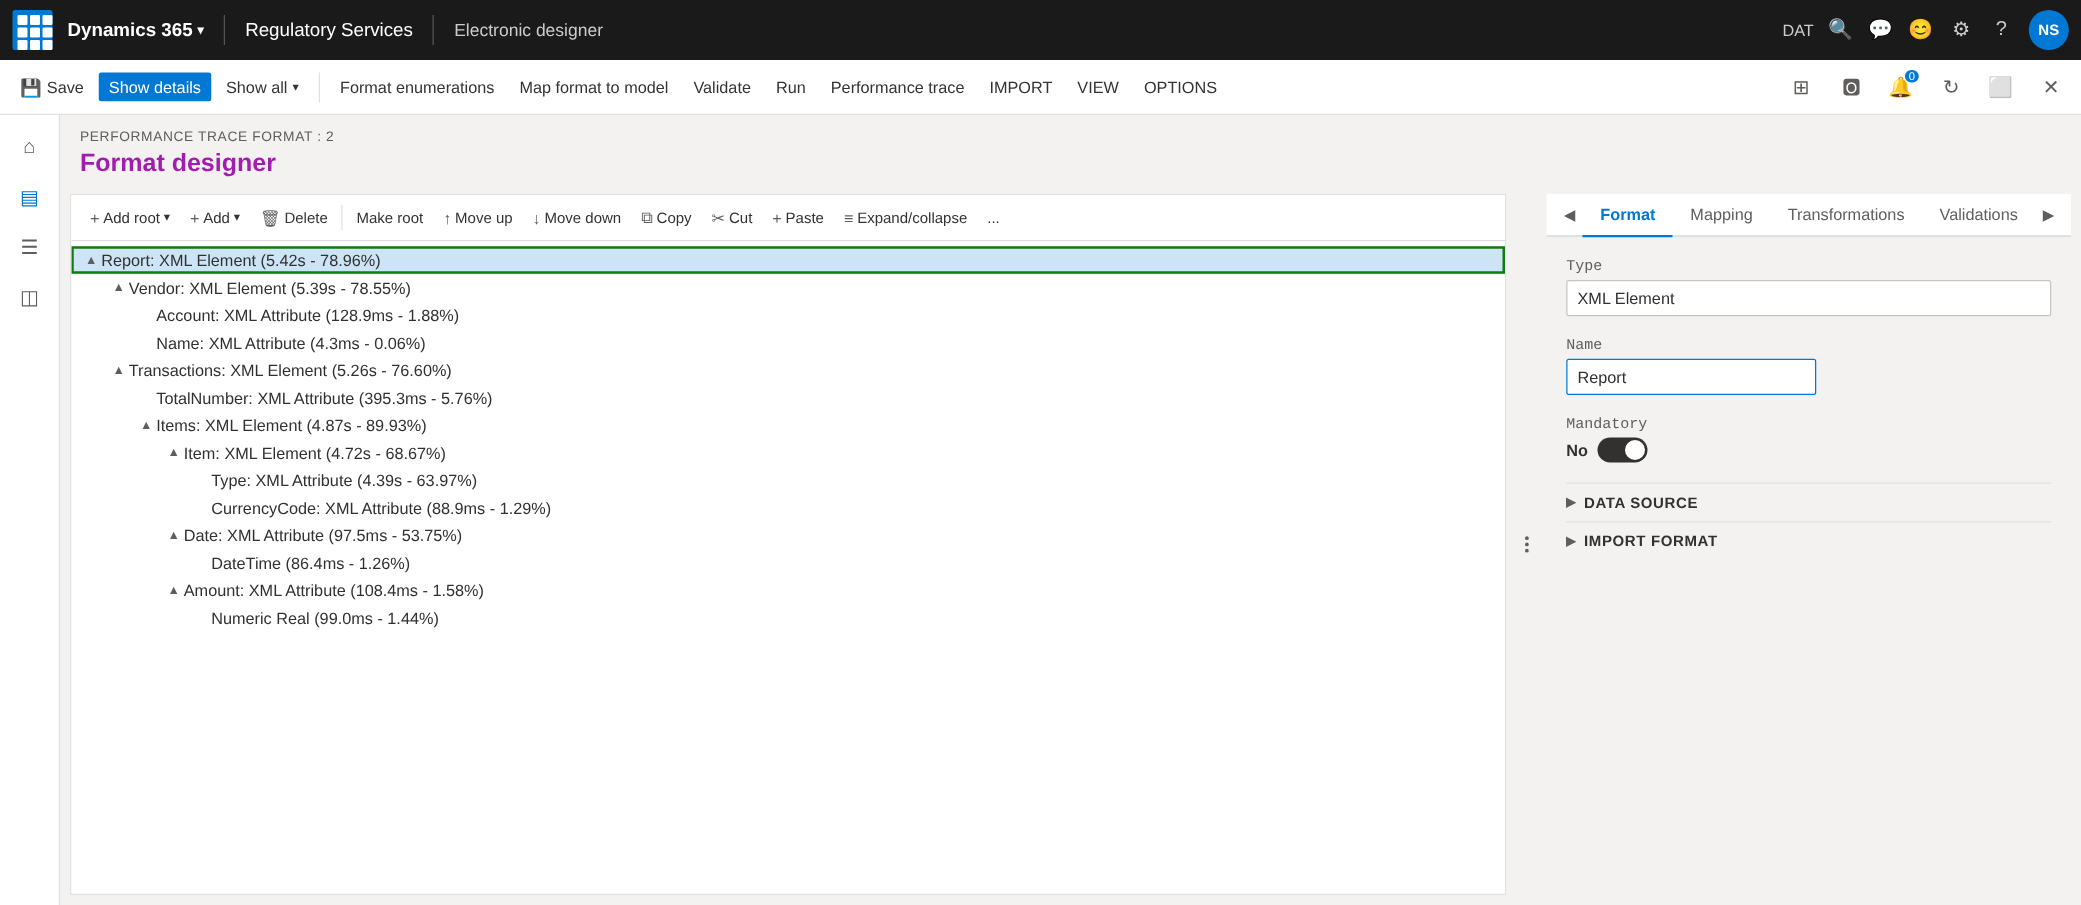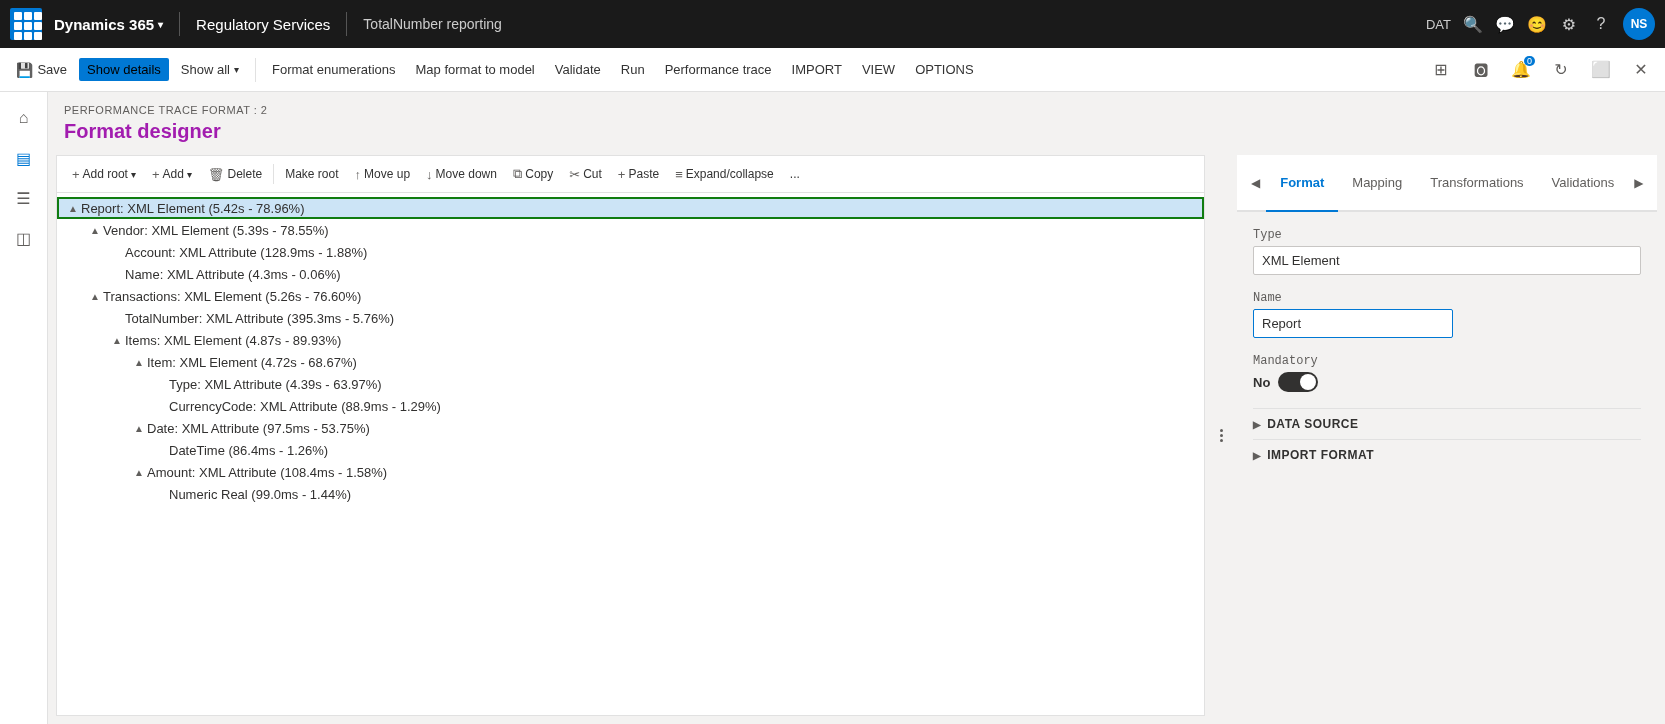--- a/index.html
+++ b/index.html
@@ -112,21 +112,21 @@
       border: none;
       background: transparent;
       cursor: pointer;
       font-size: 13px;
       color: #333;
       border-radius: 2px;
       white-space: nowrap;
     }
     .cmd-btn.active {
       background: #0078d4;
-      color: #000000;
+      color: #ffffff;
     }
     .cmd-icon {
       font-size: 14px;
       color: #605e5c;
     }
     .cmd-separator {
       width: 1px; height: 24px;
       background: #e1e1e1;
       margin: 0 4px;
     }
@@ -275,21 +275,21 @@
       flex-direction: column;
       overflow: hidden;
     }
     .right-panel-tabs {
       display: flex;
       background: #fff;
       border-bottom: 2px solid #e1e1e1;
       padding: 0 8px;
     }
     .right-tab {
-      padding: 20px 14px;
+      padding: 9px 14px;
       font-size: 13px;
       color: #605e5c;
       cursor: pointer;
       border-bottom: 2px solid transparent;
       margin-bottom: -2px;
       white-space: nowrap;
     }
     .right-tab.active {
       color: #0078d4;
       border-bottom-color: #0078d4;
@@ -394,21 +394,21 @@
           <span></span>
           <span></span>
       </div>
       <div class="brand-dynamics">
         <span>Dynamics 365</span>
         <span style="font-size:10px;">▾</span>
       </div>
       <div class="brand-separator"></div>
       <div class="brand-service">Regulatory Services</div>
       <div class="brand-separator"></div>
-      <div class="brand-module">TotalNumber reporting</div>
+      <div class="brand-module">Electronic designer</div>
     </div>
     <div class="top-bar-right">
       <span class="env-label">DAT</span>
       <div class="top-bar-icon">🔍</div>
       <div class="top-bar-icon">💬</div>
       <div class="top-bar-icon">😊</div>
       <div class="top-bar-icon">⚙</div>
       <div class="top-bar-icon">?</div>
       <div class="avatar">NS</div>
     </div>

